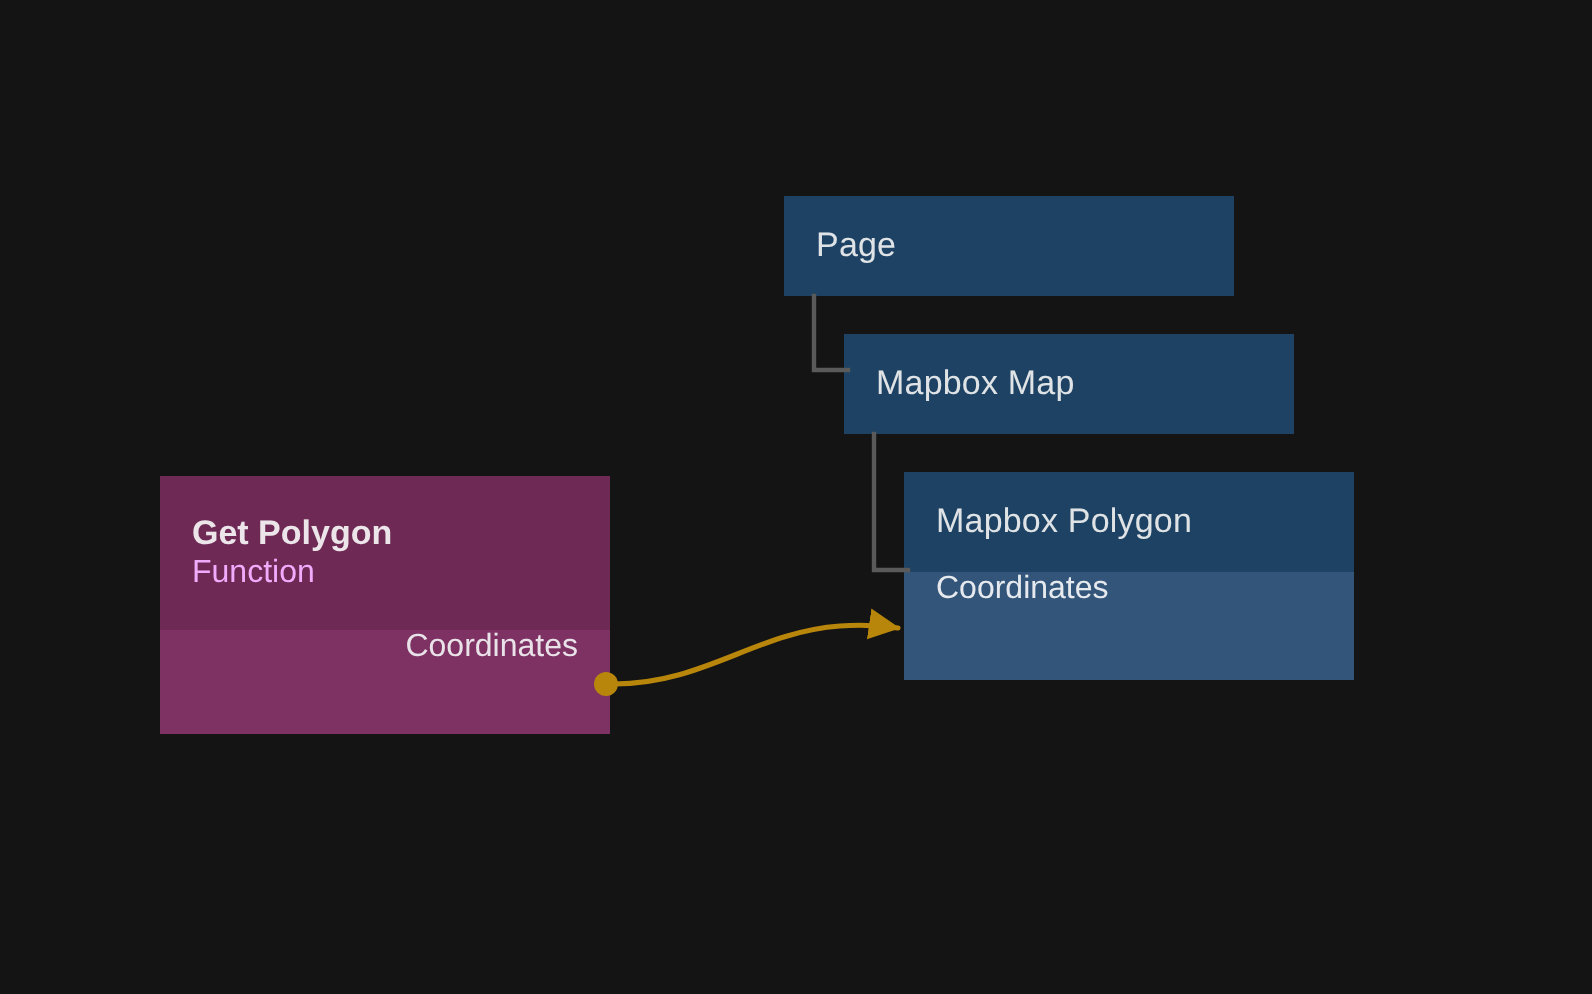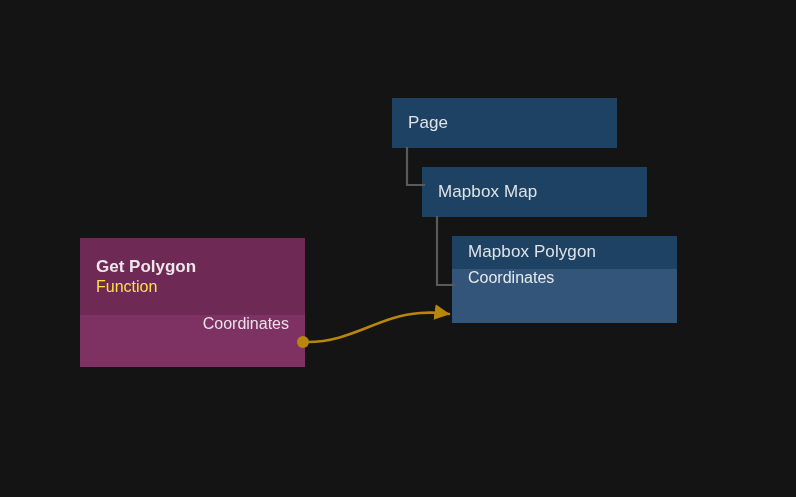--- a/index.html
+++ b/index.html
@@ -60,42 +60,42 @@
   
   .node-magenta .node-header { background: #6e2a54; }
   .node-magenta .node-row    { background: #7d3263; }
   .node-magenta .title {
     color: #ece6ea;
     font-size: 17px;
     font-weight: bold;
     line-height: 1.15;
   }
   .node-magenta .subtitle {
-    color: #fde047;
+    color: #f0abfc;
     font-size: 16px;
     font-weight: 400;
     line-height: 1.2;
     margin-top: 1px;
   }
   .node-magenta .row-label {
     color: #e9e2e8;
     font-size: 16px;
     font-weight: 400;
     margin-left: auto;   
   }
 
   
   #node-page          { left: 392px; top: 98px;  width: 225px; height: 50px; }
   #node-page .node-header   { height: 50px; }
 
   #node-mapbox-map    { left: 422px; top: 167px; width: 225px; height: 50px; }
   #node-mapbox-map .node-header { height: 50px; }
 
   #node-mapbox-polygon{ left: 452px; top: 236px; width: 225px; height: 104px; }
-  #node-mapbox-polygon .node-header { height: 33px; }
+  #node-mapbox-polygon .node-header { height: 50px; }
   #node-mapbox-polygon .node-row    { height: 54px; }
 
   #node-get-polygon   { left: 80px;  top: 238px; width: 225px; height: 129px; }
   #node-get-polygon .node-header { height: 77px; }
   #node-get-polygon .node-row    { height: 52px; }
 
   
   svg.overlay {
     position: absolute;
     left: 0;

